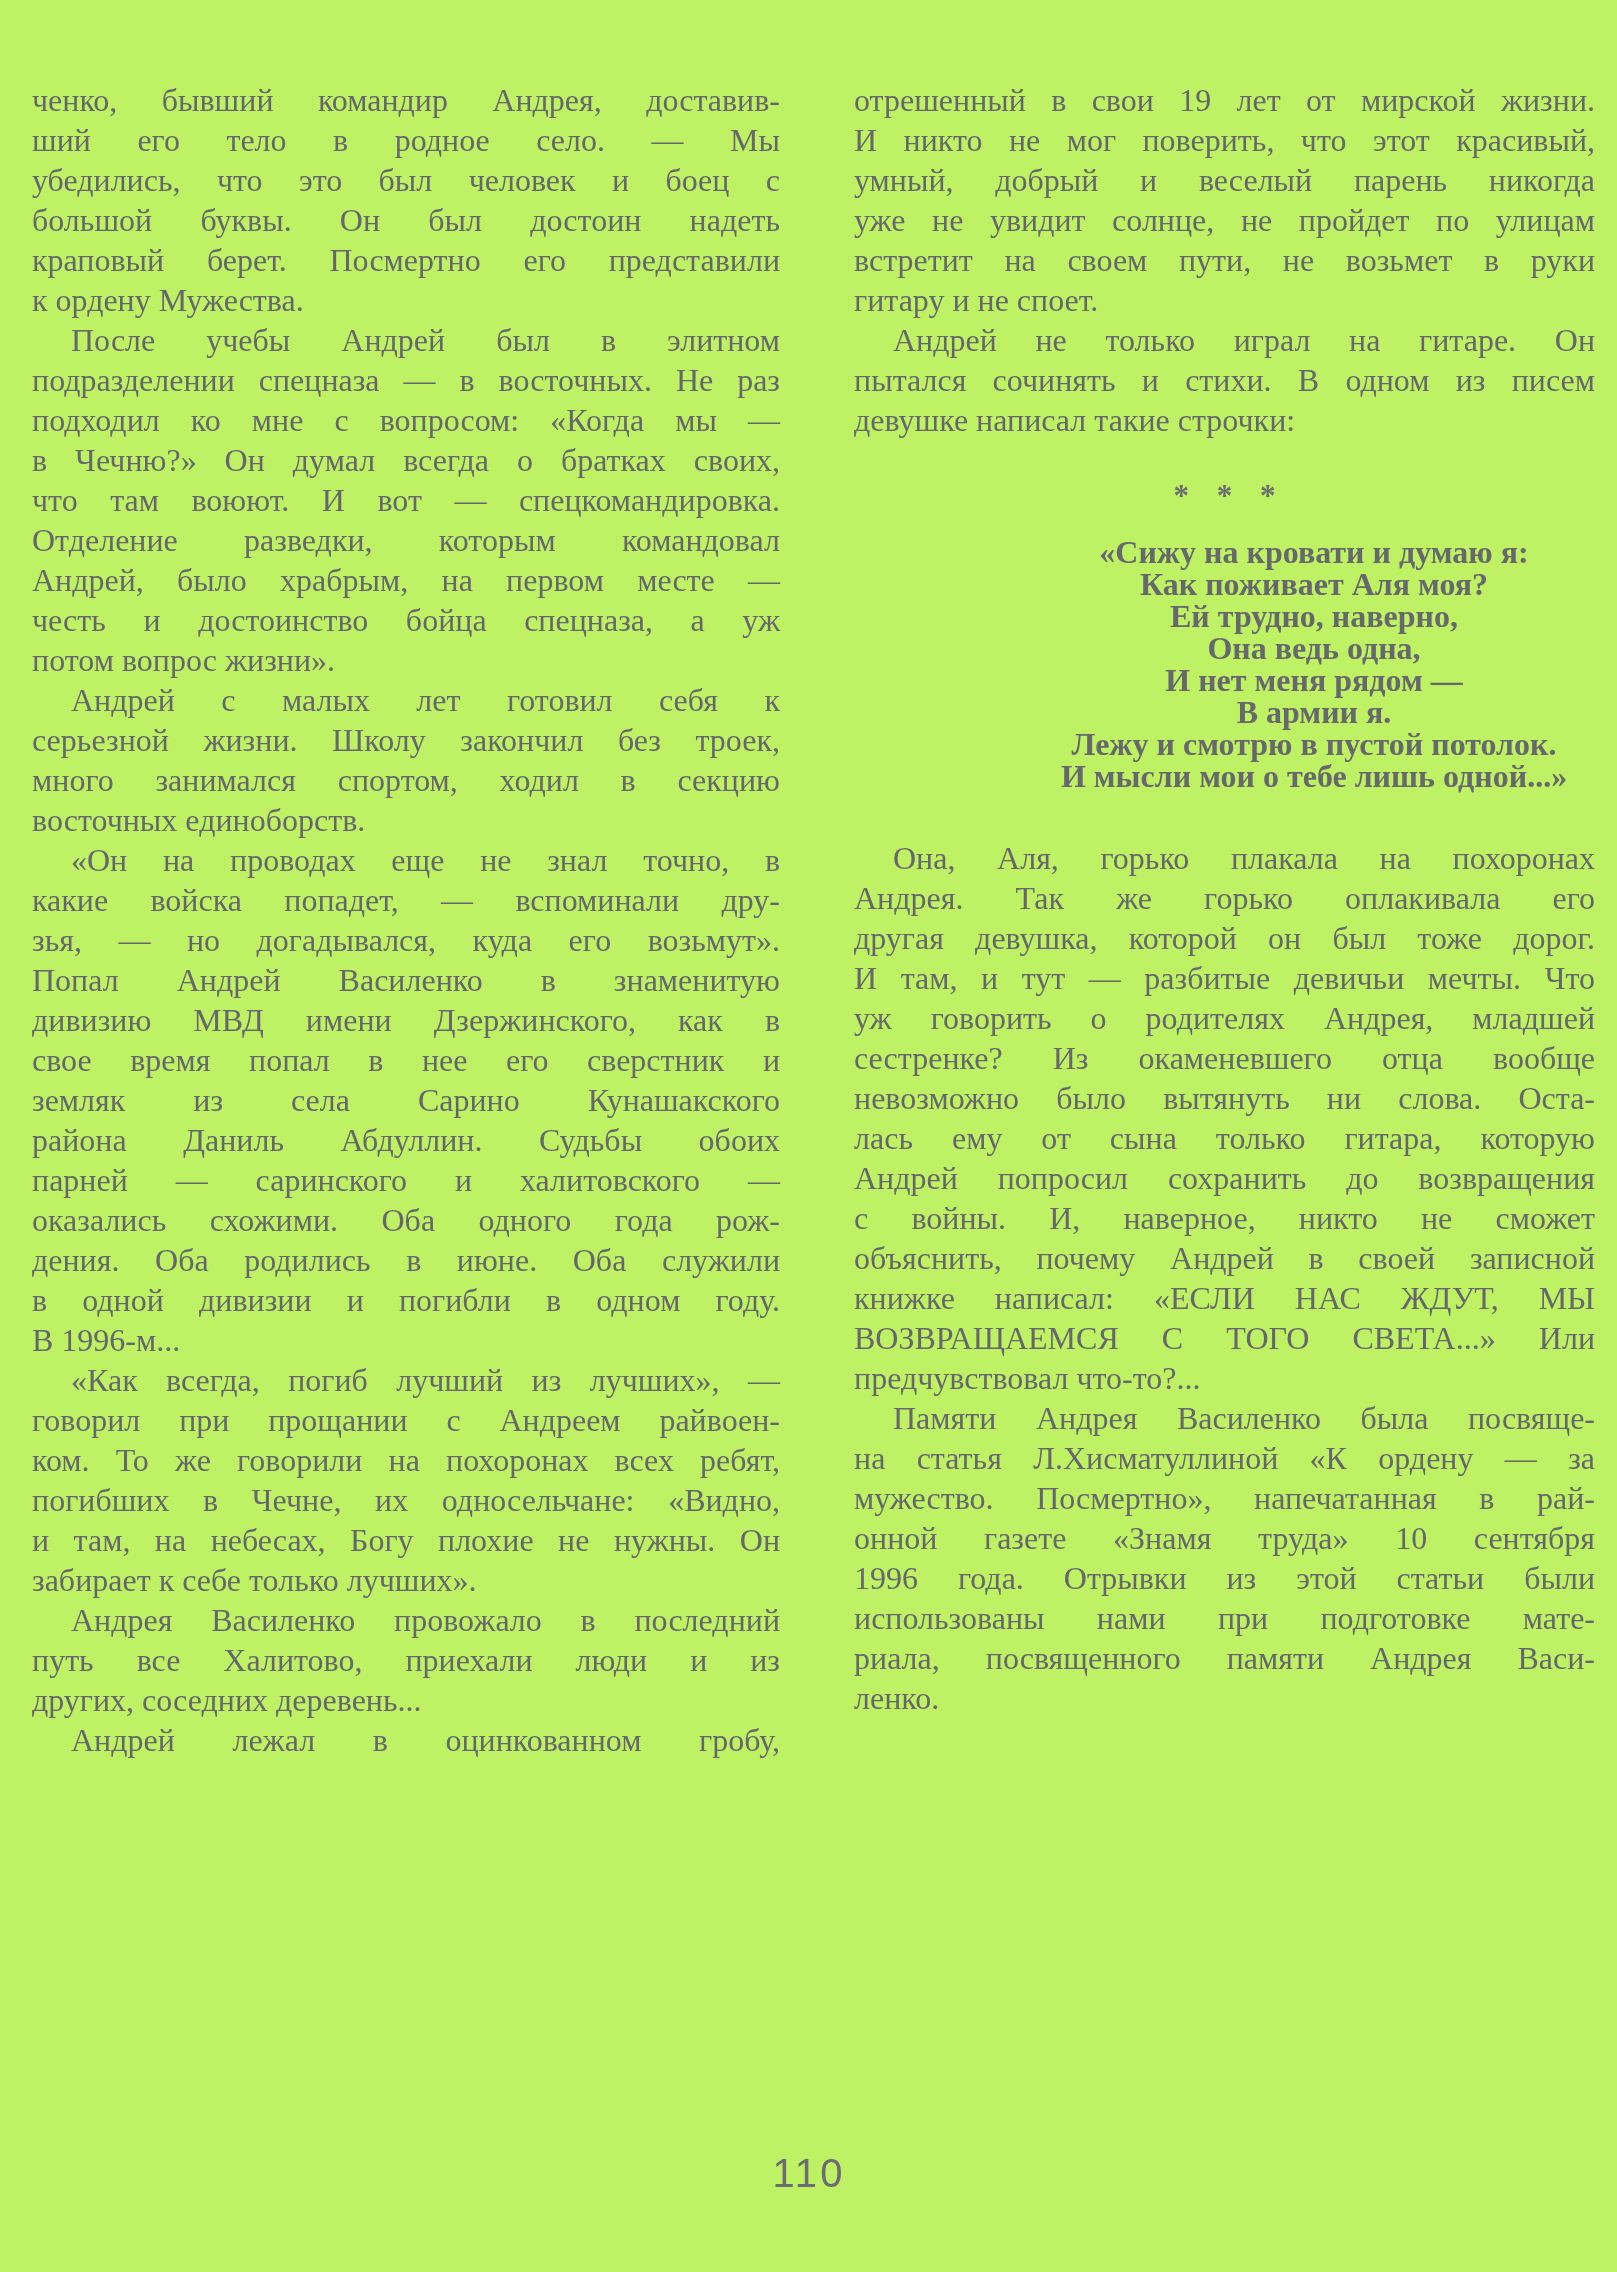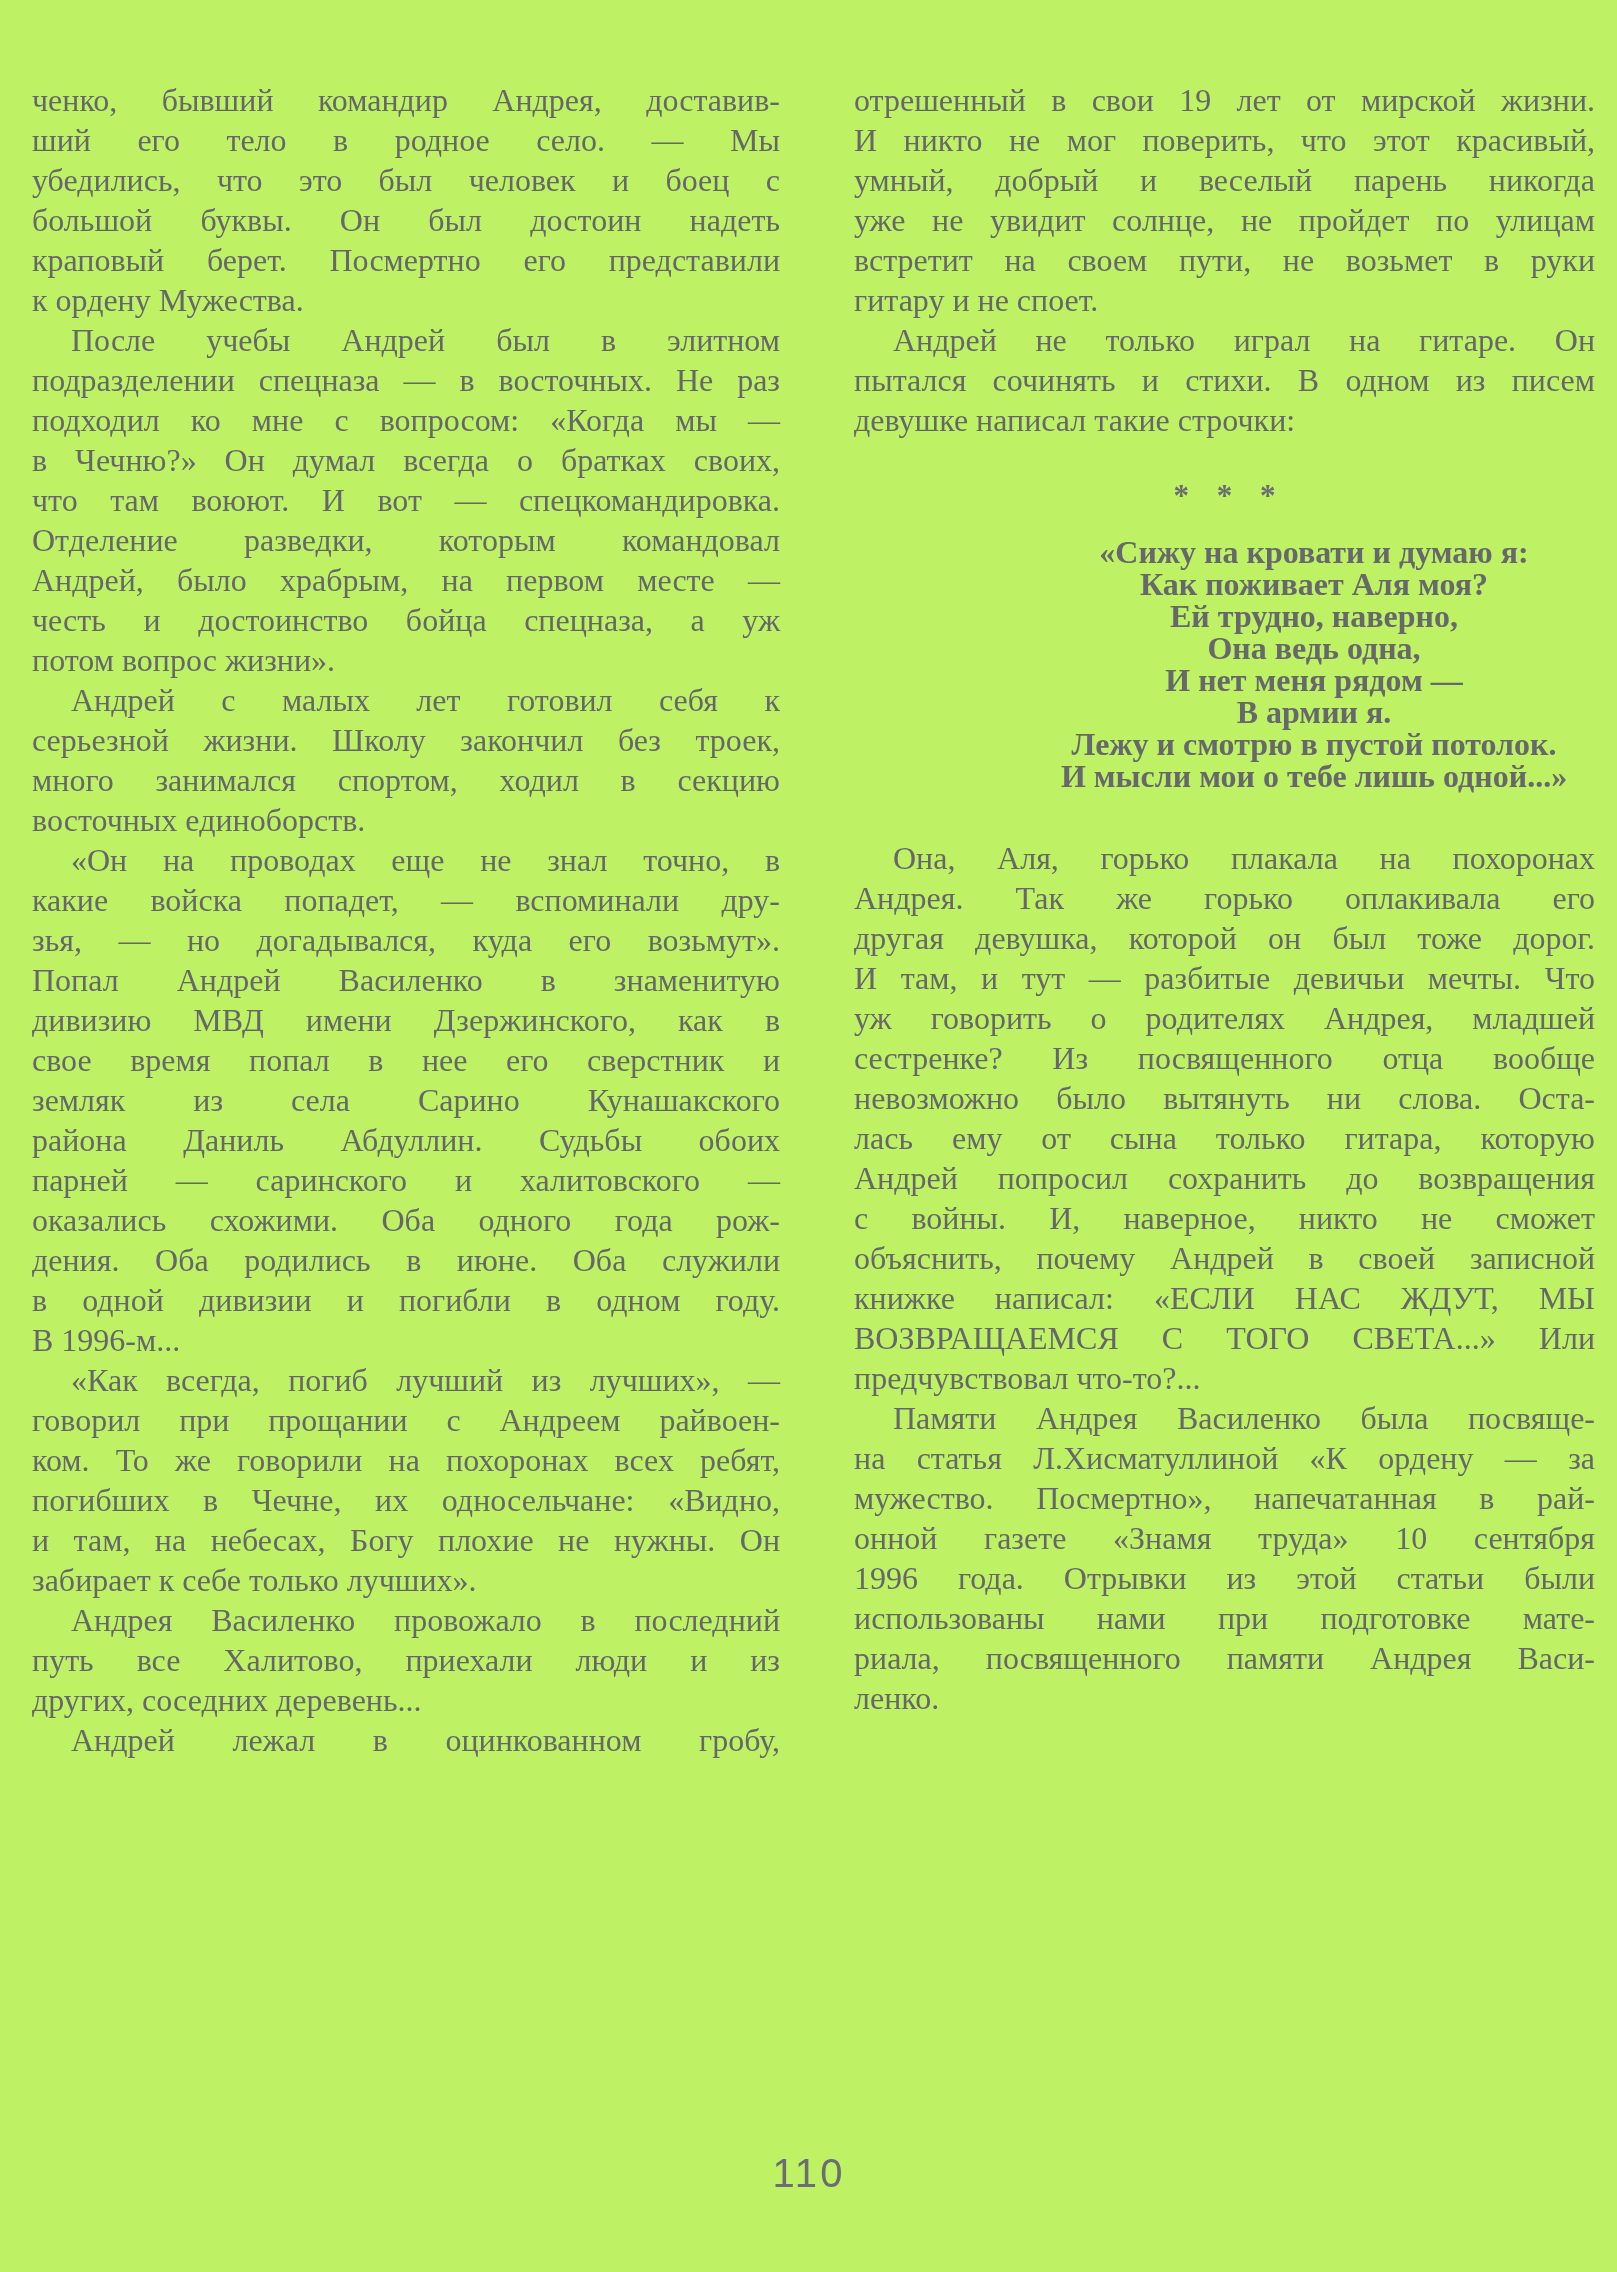--- a/index.html
+++ b/index.html
@@ -127,21 +127,21 @@
         <div class="poem-line">В армии я.</div>
         <div class="poem-line">Лежу и смотрю в пустой потолок.</div>
         <div class="poem-line">И мысли мои о тебе лишь одной...»</div>
       </div>
       <div class="para2">
         <div class="tl ji">Она, Аля, горько плакала на похоронах</div>
         <div class="tl j">Андрея. Так же горько оплакивала его</div>
         <div class="tl j">другая девушка, которой он был тоже дорог.</div>
         <div class="tl j">И там, и тут — разбитые девичьи мечты. Что</div>
         <div class="tl j">уж говорить о родителях Андрея, младшей</div>
-        <div class="tl j">сестренке? Из посвященного отца вообще</div>
+        <div class="tl j">сестренке? Из окаменевшего отца вообще</div>
         <div class="tl j">невозможно было вытянуть ни слова. Оста-</div>
         <div class="tl j">лась ему от сына только гитара, которую</div>
         <div class="tl j">Андрей попросил сохранить до возвращения</div>
         <div class="tl j">с войны. И, наверное, никто не сможет</div>
         <div class="tl j">объяснить, почему Андрей в своей записной</div>
         <div class="tl j">книжке написал: «ЕСЛИ НАС ЖДУТ, МЫ</div>
         <div class="tl j">ВОЗВРАЩАЕМСЯ С ТОГО СВЕТА...» Или</div>
         <div class="tl l">предчувствовал что-то?...</div>
         <div class="tl ji">Памяти Андрея Василенко была посвяще-</div>
         <div class="tl j">на статья Л.Хисматуллиной «К ордену — за</div>

